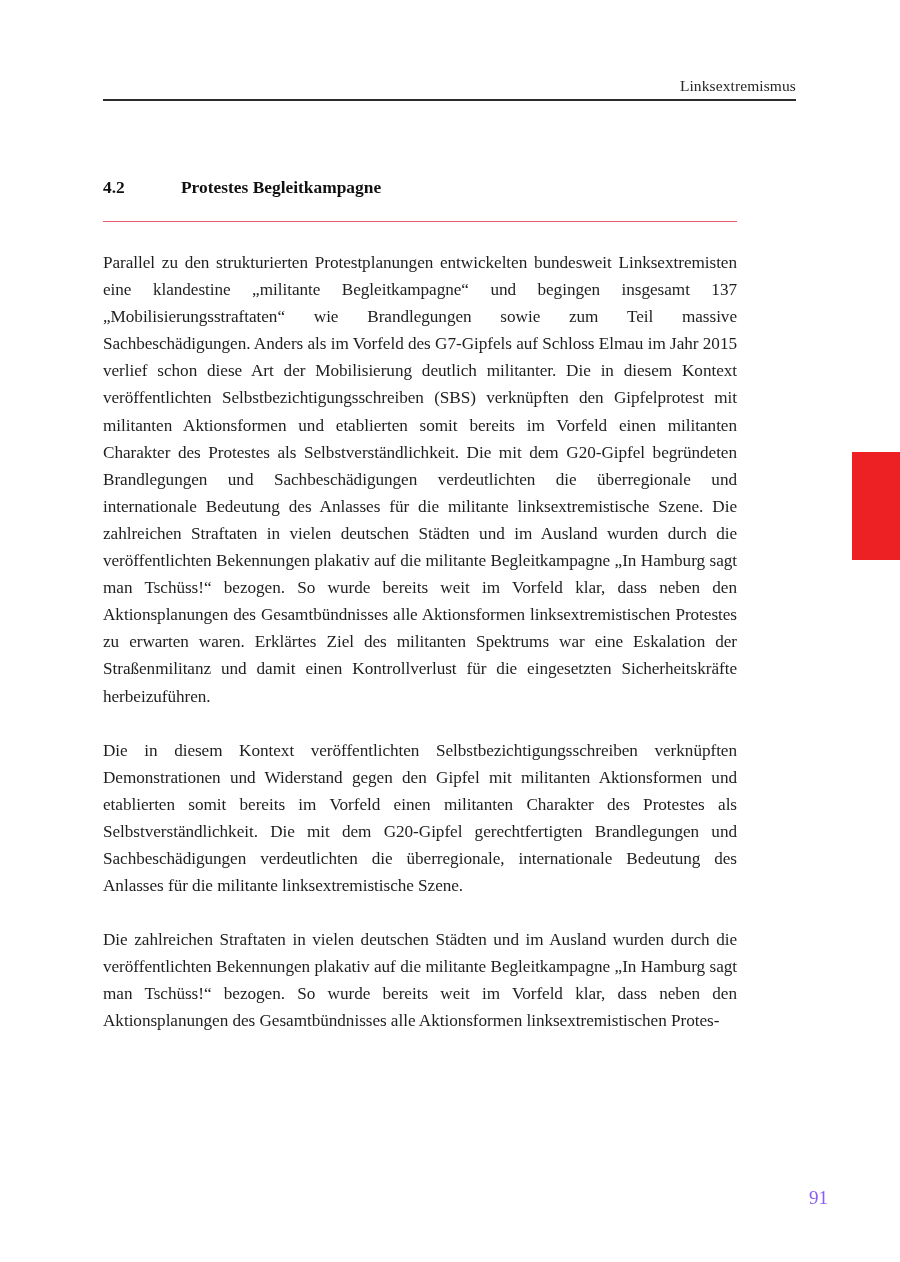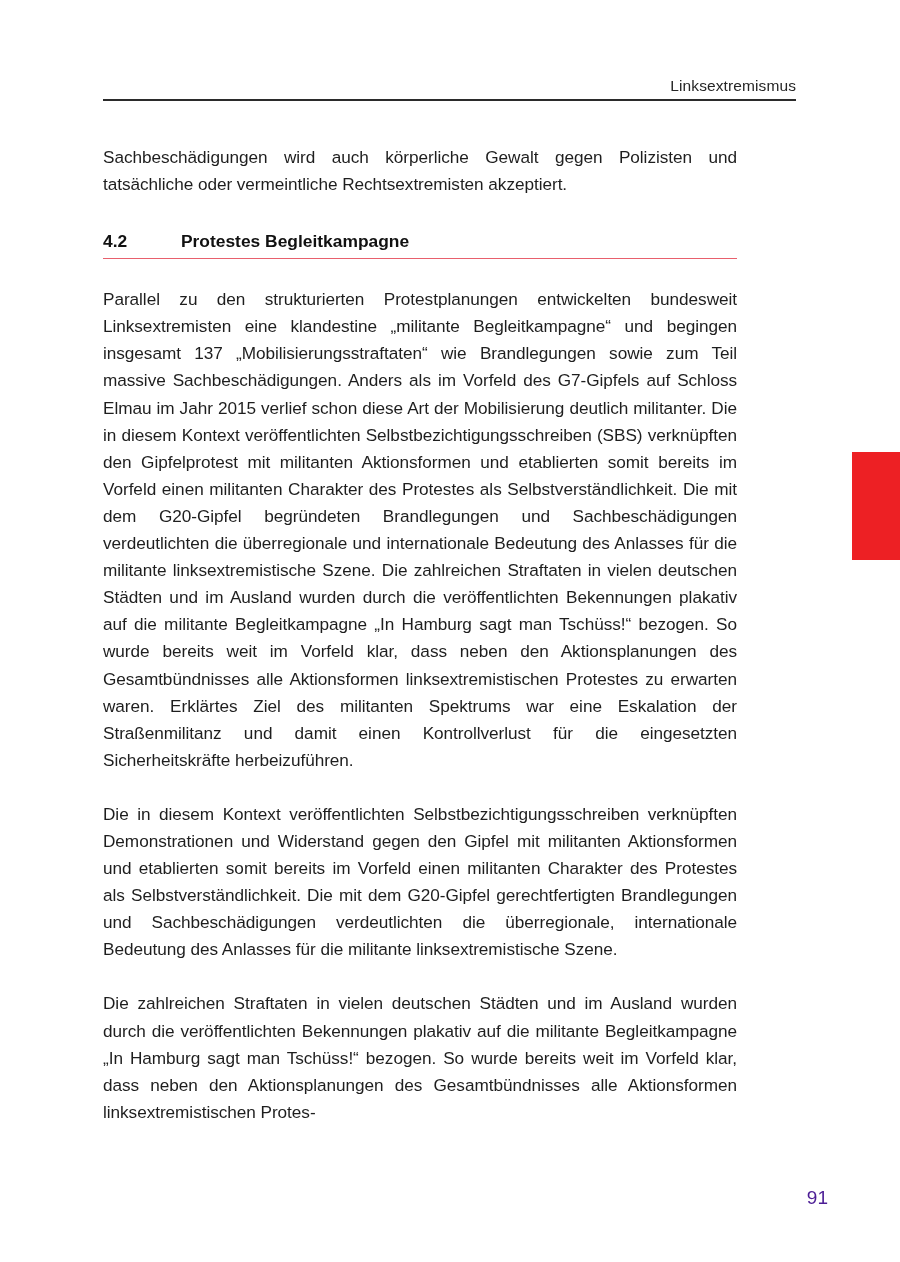--- a/index.html
+++ b/index.html
@@ -14,20 +14,21 @@
     color: #1b1b1b;
   }
 
   .page {
     position: relative;
     width: 900px;
     height: 1262px;
     background: #ffffff;
     overflow: hidden;
     box-sizing: border-box;
+    font-family: Liberation Serif, serif;
   }
 
   
   .running-head {
     position: absolute;
     left: 103px;
     top: 76px;
     width: 693px;
     text-align: right;
     font-size: 15.5px;
@@ -74,21 +75,21 @@
 
   
   .section-heading {
     position: relative;
     display: flex;
     align-items: baseline;
     font-weight: bold;
     font-size: 17.4px;
     line-height: 24px;
     color: #111111;
-    padding-bottom: 5px;
+    padding-bottom: 22px;
     border-bottom: 1.6px solid #e8606d;
     width: 634px;
     box-sizing: border-box;
   }
 
   .section-number {
     width: 78px;
     flex: 0 0 78px;
   }
 
@@ -111,36 +112,35 @@
   }
 
   
   .folio {
     position: absolute;
     left: 0;
     top: 1186px;
     width: 828px;
     text-align: right;
     font-size: 19px;
-    color: #4c1d95;
+    color: #8b5cf6;
     line-height: 24px;
   }
 </style>
 </head>
 <body>
 
 <div class="page">
 
   <div class="running-head">Linksextremismus</div>
 
   <div class="head-rule"></div>
 
   <div class="column">
 
-    <p class="body-text no-justify-last">Sachbeschädigungen wird auch körperliche Gewalt gegen Polizisten und tatsächliche oder vermeintliche Rechtsextremisten akzeptiert.</p>
 
     <div class="gap-after-intro"></div>
 
     <div class="heading-block">
       <div class="section-heading">
         <span class="section-number">4.2</span>
         <span class="section-title">Protestes Begleitkampagne</span>
       </div>
     </div>
 

